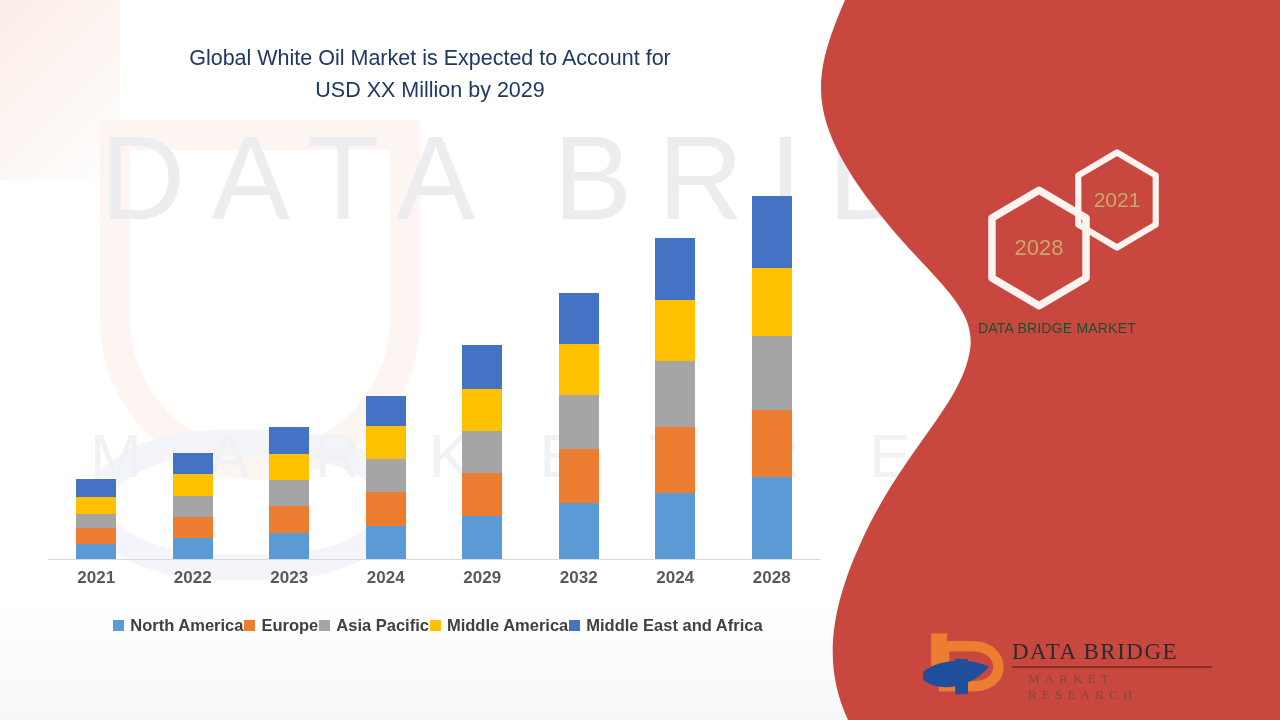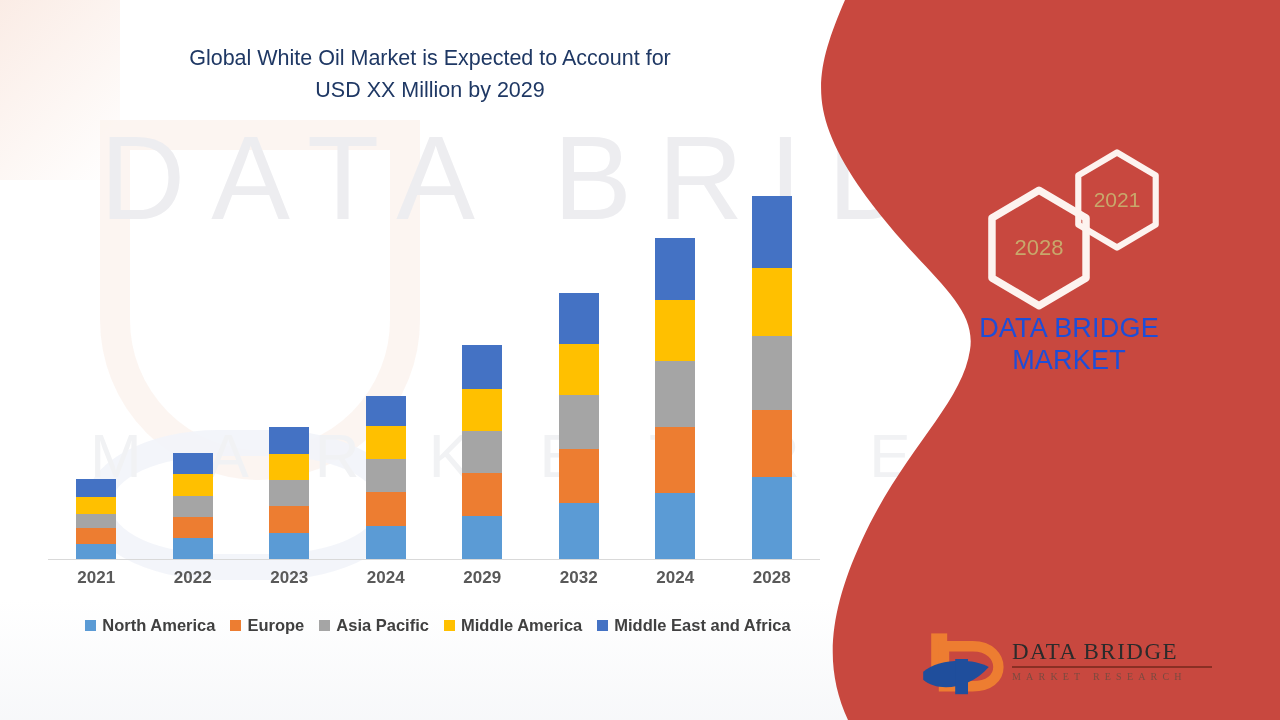--- a/index.html
+++ b/index.html
@@ -95,21 +95,21 @@
     display:flex;
   }
   .xtick {
     flex:1 1 0; text-align:center;
     font-size:17px; font-weight:700; color:#595959;
   }
 
   
   .legend {
     position:absolute; left:48px; top:616px; width:780px;
-    display:flex; justify-content:center; align-items:flex-start; gap:15px;
+    display:flex; justify-content:center; align-items:flex-start; gap:1px;
     white-space:nowrap;
   }
   .legend-item { display:flex; align-items:center; gap:6px; }
   .legend-swatch { width:11px; height:11px; flex:none; }
   .legend-label { font-size:16.5px; font-weight:700; color:#404040; }
 
   
   .panel {
     position:absolute; right:0; top:0; width:470px; height:720px;
     pointer-events:none;
@@ -130,41 +130,41 @@
     position:absolute; left:0; top:0; width:100%; height:100%;
     display:flex; align-items:center; justify-content:center;
     color:#c8a86b; font-size:22px; font-weight:400;
   }
   .hex-2021 { left:98px; top:0px;  width:88px; height:104px; }
   .hex-2028 { left:10px; top:38px; width:108px; height:124px; }
   .hex-2021 .hex-label { font-size:21px; }
   .hex-2028 .hex-label { font-size:22px; }
 
   .brand {
-    position:absolute; left:114px; top:312px; width:290px;
+    position:absolute; left:102px; top:312px; width:290px;
     text-align:center;
-    color:#1d4ed8; font-size:27px; line-height:32px; font-weight:400;
+    color:#14532d; font-size:14px; line-height:32px; font-weight:400;
     letter-spacing:.2px;
   }
 
   
   .logo {
     position:absolute; left:110px; top:625px; width:300px; height:80px;
   }
   .logo-mark { position:absolute; left:0; top:2px; width:88px; height:72px; }
   .logo-text { position:absolute; left:92px; top:14px; width:210px; }
   .logo-name {
     font-family:"Liberation Serif", serif;
     font-size:23px; letter-spacing:1.5px; color:#2b2b2b;
     line-height:26px;
   }
   .logo-rule { width:200px; height:1.5px; background:#8a2f24; margin-top:1px; }
   .logo-sub {
     font-family:"Liberation Serif", serif;
-    font-size:10px; letter-spacing:5.2px; color:#7b4a40; margin-top:3px;
+    font-size:13px; letter-spacing:5.2px; color:#7b4a40; margin-top:3px;margin-left:16px;
   }
 </style>
 </head>
 <body>
 
 <div id="canvas">
 
   <div class="wash-left"></div>
   <div class="wash-bottom"></div>
 

